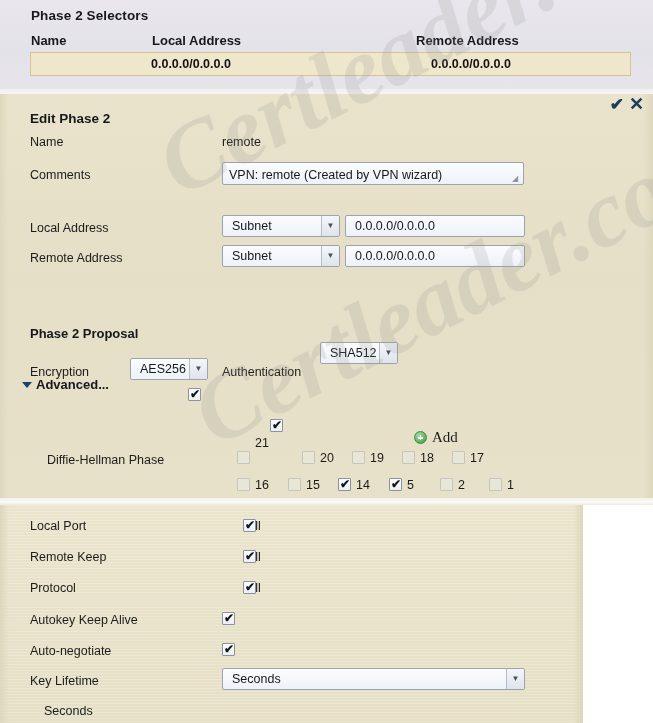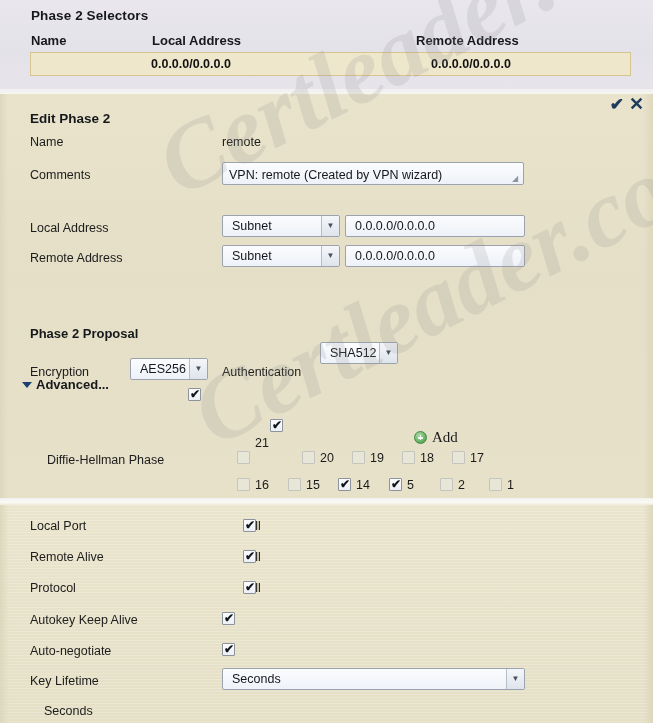--- a/index.html
+++ b/index.html
@@ -293,21 +293,21 @@
     position: absolute;
     left: 0; top: 498px;
     width: 653px; height: 7px;
     background: linear-gradient(180deg,#f2f0ef 0%, #fbfaf4 60%, #eeeade 100%);
   }
 
   
   .lower-panel {
     position: absolute;
     left: 0; top: 505px;
-    width: 653px; height: 218px;
+    width: 583px; height: 218px;
     background: #e6e1c8;
     background-image:
       repeating-linear-gradient(180deg, rgba(255,255,255,0.22) 0px, rgba(255,255,255,0.22) 1px, rgba(0,0,0,0.0) 1px, rgba(0,0,0,0.0) 3px),
       linear-gradient(180deg,#e9e4cb 0%, #e4dfc5 100%);
   }
   .lower-panel::before {
     content: "";
     position: absolute;
     left: 0; top: 0; width: 9px; height: 100%;
     background: linear-gradient(90deg, #dcd7bd 0%, rgba(220,215,189,0) 100%);
@@ -469,21 +469,21 @@
   </div>
 
   <div class="panel-divider"></div>
 
   <div class="lower-panel">
 
     <div class="field-label" style="left:30px; top:14px;">Local Port</div>
     <span class="all-text" style="left:222px; top:14px;">All</span>
     <span class="cb checked" style="left:243px; top:14px;"></span>
 
-    <div class="field-label" style="left:30px; top:45px;">Remote Alive</div>
+    <div class="field-label" style="left:30px; top:45px;">Remote Keep</div>
     <span class="all-text" style="left:222px; top:45px;">All</span>
     <span class="cb checked" style="left:243px; top:45px;"></span>
 
     <div class="field-label" style="left:30px; top:76px;">Protocol</div>
     <span class="all-text" style="left:222px; top:76px;">All</span>
     <span class="cb checked" style="left:243px; top:76px;"></span>
 
     <div class="field-label" style="left:30px; top:108px;">Autokey Keep Alive</div>
     <span class="cb checked" style="left:222px; top:107px;"></span>
 

